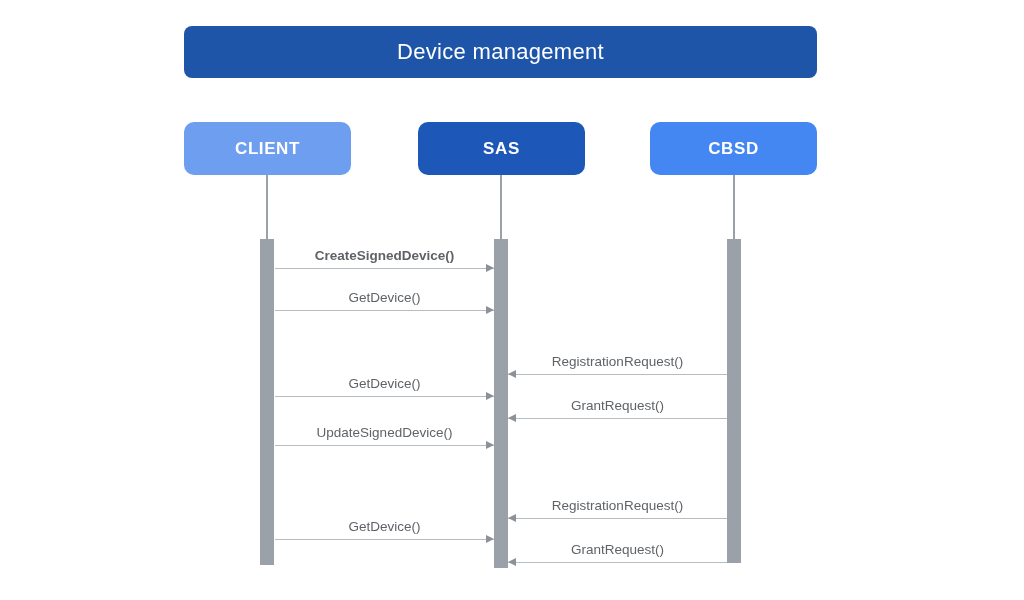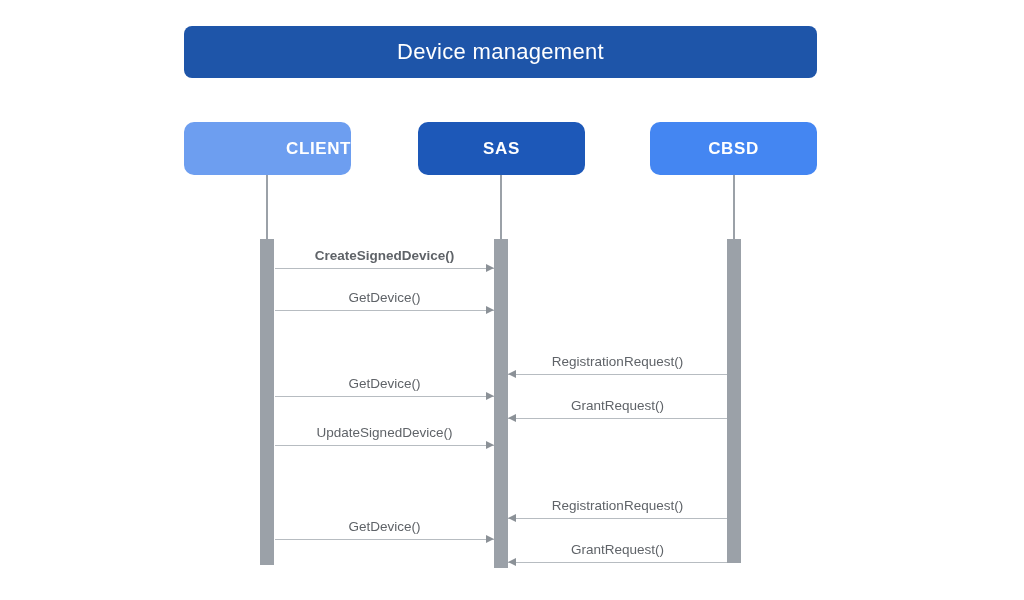--- a/index.html
+++ b/index.html
@@ -60,21 +60,21 @@
 </style>
 </head>
 <body>
 
 <div class="stage">
 
   <div class="title-box" style="background-color: rgb(30, 85, 169);">
     <span>Device management</span>
   </div>
 
-  <div class="actor actor-client" style="background-color: rgb(109, 158, 240); justify-content: flex-end;">
+  <div class="actor actor-client" style="background-color: rgb(109, 158, 240);">
     <span>CLIENT</span>
   </div>
   <div class="actor actor-sas" style="background-color: rgb(29, 88, 184);">
     <span>SAS</span>
   </div>
   <div class="actor actor-cbsd" style="background-color: rgb(68, 134, 242);">
     <span>CBSD</span>
   </div>
 
   <div class="lifeline lifeline-client"></div>

